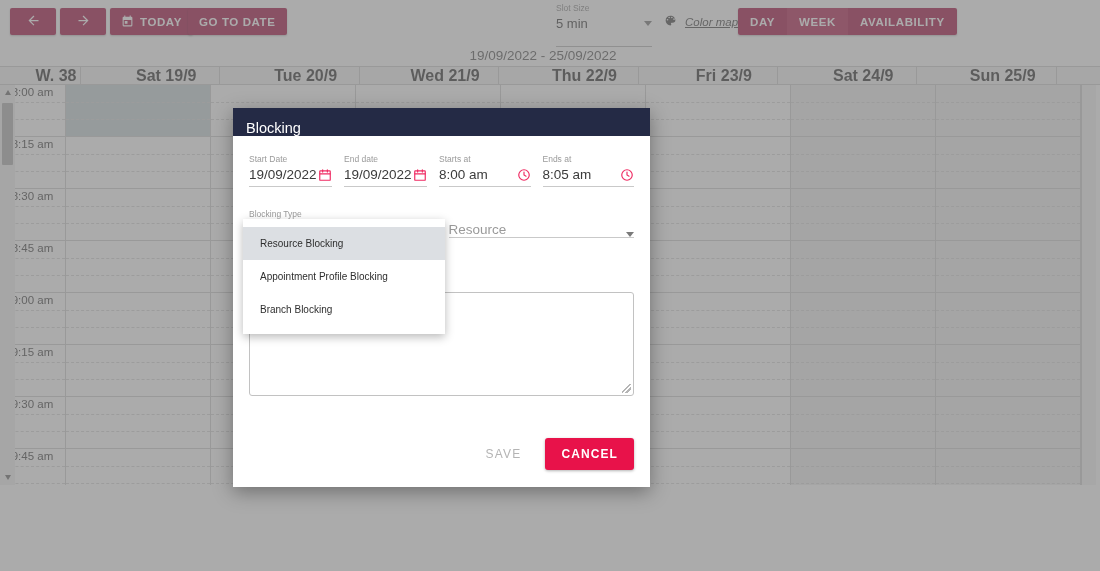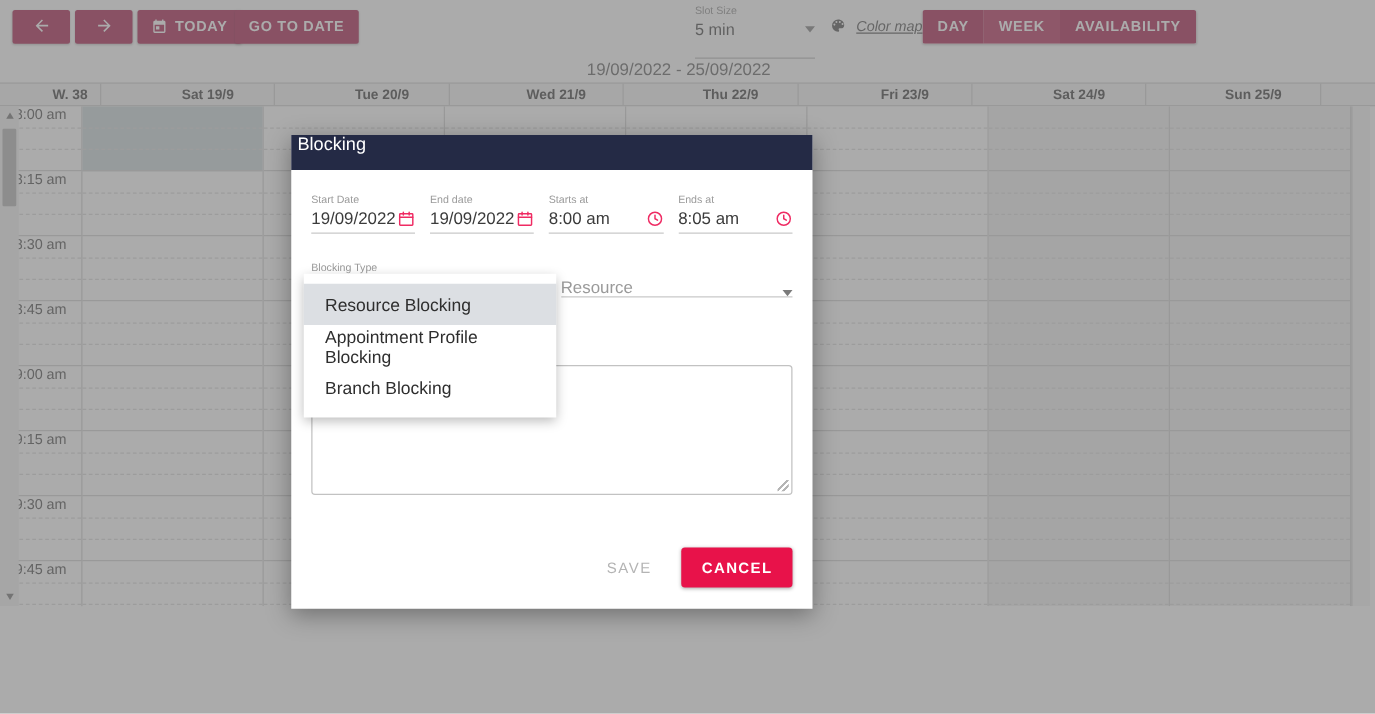--- a/index.html
+++ b/index.html
@@ -110,21 +110,21 @@
     background: #ffffff;
   }
   .cal-head {
     display: flex; height: 19px;
     border-top: 1px solid #cfcfcf;
     border-bottom: 1px solid #cfcfcf;
     background: #f4f4f4;
   }
   .cal-head .cell {
     border-right: 1px solid #cfcfcf;
-    font-size: 11px; font-weight: bold; color: #333333;
+    font-size: 16px; font-weight: bold; color: #333333;
     display: flex; align-items: center; justify-content: center; margin-left: 32px;
   }
   .cal-head .cell.wk { width: 66px; }
   .cal-head .cell.day { width: 145px; }
   .cal-head .cell.gut { width: 15px; border-right: none; }
 
   .cal-body {
     position: relative;
     height: 400px; overflow: hidden;
     display: flex;
@@ -171,21 +171,21 @@
   
   .dialog {
     position: absolute; left: 233px; top: 108px;
     width: 417px; height: 379px;
     background: #ffffff;
     box-shadow: 0 5px 18px rgba(0,0,0,.35);
     z-index: 60;
   }
   .dlg-head {
     height: 28px; background: #242a45;
-    display: flex; align-items: flex-start; padding: 0 5px;
+    display: flex; align-items: flex-end; padding: 0 13px;
   }
   .dlg-title { color: #ffffff; font-size: 14.5px; }
 
   .dlg-body { position: relative; padding: 18px 16px 0 16px; height: 351px; }
 
   .field-row { display: flex; gap: 12px; }
   .field { position: relative; }
   .field.date { width: 88px; }
   .field.time { width: 97px; }
   .f-label { font-size: 8.5px; color: #9a9a9a; line-height: 11px; }
@@ -243,21 +243,21 @@
     position: absolute; left: 243px; top: 219px;
     width: 202px;
     background: #ffffff;
     box-shadow: 0 3px 9px rgba(0,0,0,.28);
     z-index: 70;
     padding: 8px 0;
   }
   .dd-item {
     height: 33px; display: flex; align-items: center;
     padding: 0 17px;
-    font-size: 14px; color: #2e2e2e;
+    font-size: 10px; color: #2e2e2e;
     cursor: pointer;
   }
   .dd-item.selected { background: #dcdfe3; }
 </style>
 </head>
 <body>
 
 <div id="app">
 
   <div class="toolbar">

